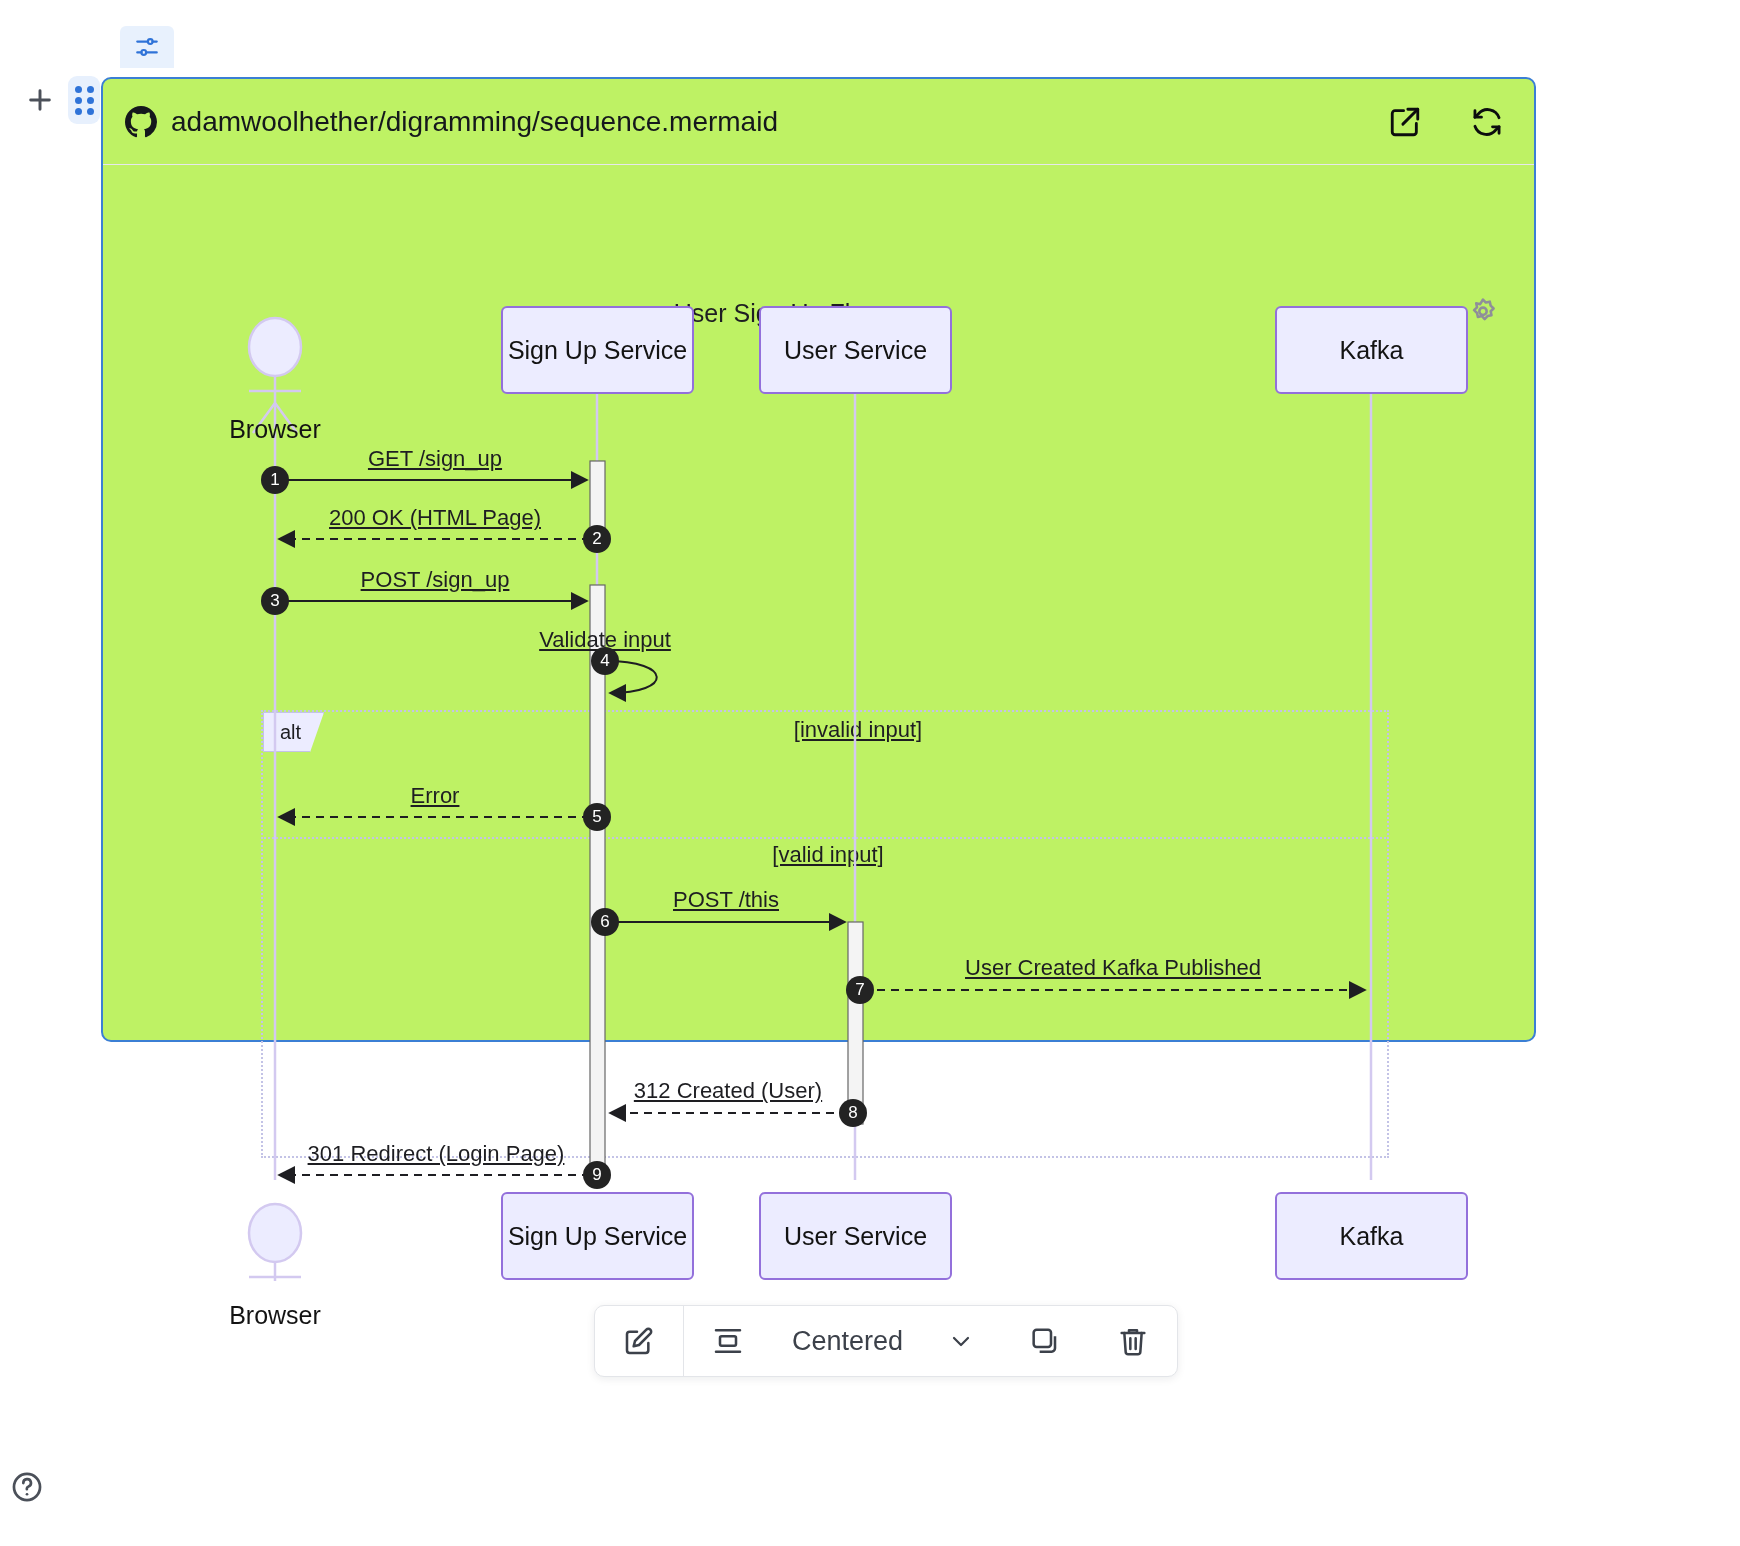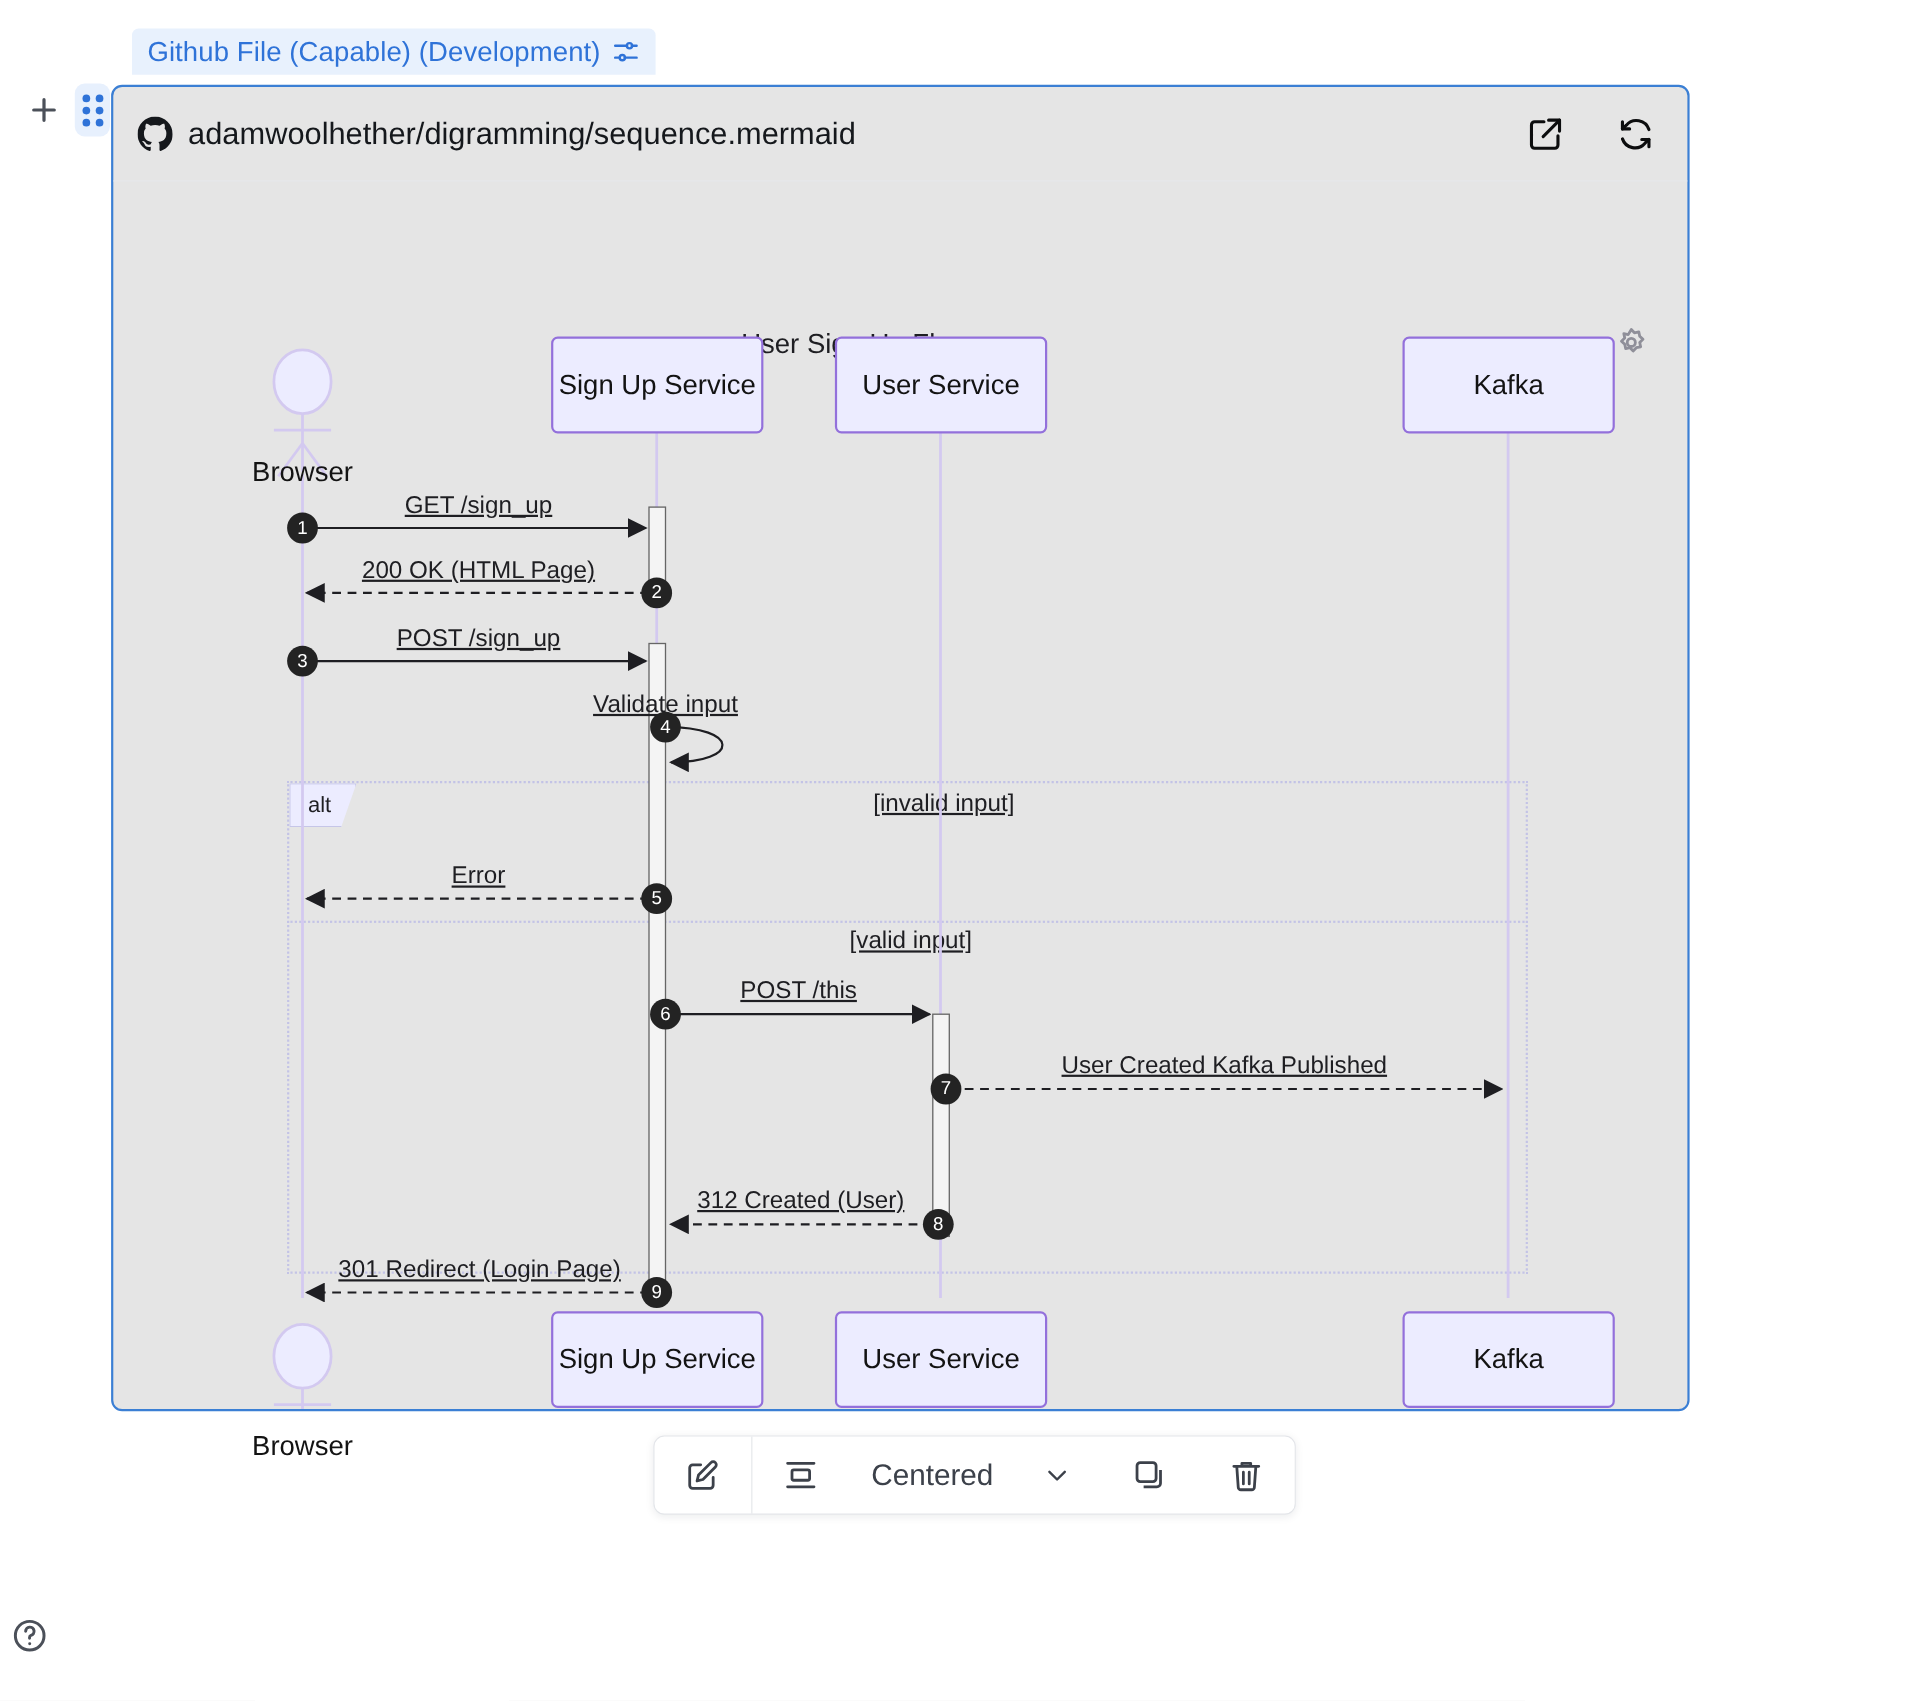--- a/index.html
+++ b/index.html
@@ -34,23 +34,23 @@
     background: #e8f1fd; border-radius: 6px 6px 0 0;
     display: flex; align-items: center; gap: 10px;
     color: #2f73d8; font-size: 25px; letter-spacing: .1px;
     white-space: nowrap;
   }
   .tab-badge .sliders { width: 26px; height: 26px; color: #2f73d8; flex: none; }
 
   
   .card {
     position: absolute; left: 101px; top: 77px;
-    width: 1435px; height: 1206px;
+    width: 1435px; height: 965px;
     border: 2px solid #3b7fd4; border-radius: 10px;
-    background: #e5e5e5;
+    background: #bef264;
   }
   .card-header {
     position: relative; height: 86px;
     display: flex; align-items: center;
     padding: 0 30px 0 22px;
     border-bottom: 1px solid #e6e8ec;
   }
   .gh-icon { width: 32px; height: 32px; color: #15181c; flex: none; }
   .file-path {
     margin-left: 14px; font-size: 28px; color: #15181c; white-space: nowrap;
@@ -145,21 +145,20 @@
           <i></i>
           <i></i>
           <i></i>
           <i></i>
           <i></i>
         </span>
     </div>
   </div>
 
   <div class="tab-badge">
-    <span>Github File (Capable) (Development)</span>
     <svg class="sliders" viewBox="0 0 24 24" fill="none" stroke="currentColor" stroke-width="2" stroke-linecap="round">
       <path d="M3 7h10M17 7h4M3 17h4M11 17h10"></path>
       <circle cx="15" cy="7" r="2.2"></circle>
         <circle cx="9" cy="17" r="2.2"></circle>
     </svg>
   </div>
 
   <div class="card">
 
     <div class="card-header">

